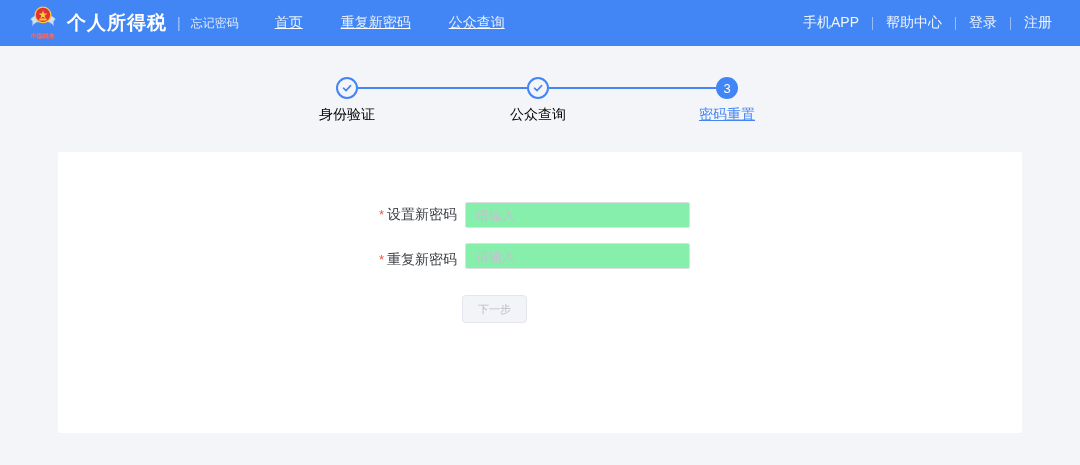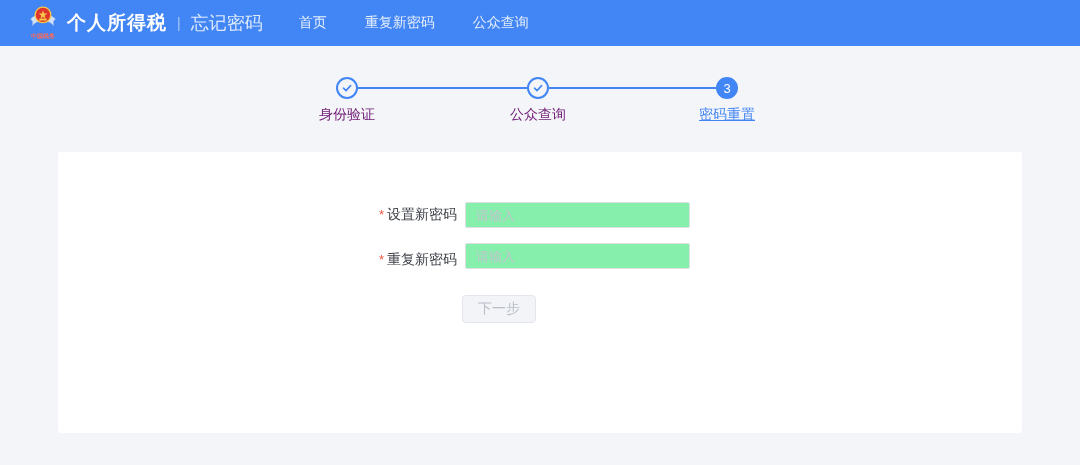--- a/index.html
+++ b/index.html
@@ -30,23 +30,23 @@
   .emblem-caption {
     font-size: 6px;
     line-height: 7px;
     color: #ff6a5a;
     font-weight: bold;
     letter-spacing: 0px;
     white-space: nowrap;
   }
   .site-title { font-size: 19px; font-weight: bold; margin-left: 9px; letter-spacing: 1px; }
   .title-divider { margin: 0 10px; color: rgba(255,255,255,0.55); font-size: 14px; font-weight: normal; }
-  .site-subtitle { font-size: 18px; color: rgba(255,255,255,0.82); }
-
-  .main-nav { display: flex; align-items: center; margin-left: 36px; }
+  .site-subtitle { font-size: 12px; color: rgba(255,255,255,0.82); }
+
+  .main-nav { display: flex; align-items: center; margin-left: 36px; text-decoration: underline; }
   .main-nav .nav-item {
     font-size: 14px;
     color: rgba(255,255,255,0.87);
     margin-right: 38px;
     cursor: pointer;
     white-space: nowrap;
   }
 
   .header-links { margin-left: auto; display: flex; align-items: center; }
   .header-links .link-item {
@@ -83,21 +83,21 @@
   }
   .sc1 { left: 336px; }
   .sc2 { left: 527px; }
   .sc3 { left: 716px; }
   .step-label {
     position: absolute;
     top: 60px;
     width: 120px;
     text-align: center;
     font-size: 14px;
-    color: #701a75;
+    color: #000000;
   }
   .sl1 { left: 287px; }
   .sl2 { left: 478px; }
   .sl3 { left: 667px; color: #4285f4; text-decoration: underline; }
 
   
   .card {
     position: absolute;
     top: 152px; left: 58px;
     width: 964px; height: 281px;
@@ -137,21 +137,21 @@
   .submit-btn {
     position: absolute;
     left: 404px;
     top: 143px;
     min-width: 62px;
     height: 28px;
     padding: 0 15px;
     background: #f2f4f8;
     border: 1px solid #e3e6ec;
     border-radius: 4px;
-    font-size: 14px;
+    font-size: 11px;
     color: #b9bdc6;
     cursor: not-allowed;
     font-family: "Liberation Sans", "DejaVu Sans", sans-serif;
   }
 </style>
 </head>
 <body>
 
 <div class="page">
 
@@ -175,20 +175,29 @@
       <span class="title-divider">|</span>
       <span class="site-subtitle">忘记密码</span>
     </div>
 
     <div class="main-nav">
       <span class="nav-item">首页</span>
       <span class="nav-item">重复新密码</span>
       <span class="nav-item">公众查询</span>
     </div>
 
+    <div class="header-links">
+      <span class="link-item">手机APP</span>
+      <span class="link-sep"></span>
+      <span class="link-item">帮助中心</span>
+      <span class="link-sep"></span>
+      <span class="link-item">登录</span>
+      <span class="link-sep"></span>
+      <span class="link-item">注册</span>
+    </div>
   </div>
 
   <div class="stepper">
     <div class="step-line step-line-1"></div>
     <div class="step-line step-line-2"></div>
 
     <div class="step-circle done sc1">
       <svg width="12" height="12" viewBox="0 0 12 12">
           <path d="M2.5 6.2 L5 8.6 L9.6 3.6" fill="none" stroke="#4285f4" stroke-width="1.6" stroke-linecap="round" stroke-linejoin="round"></path>
         </svg>

